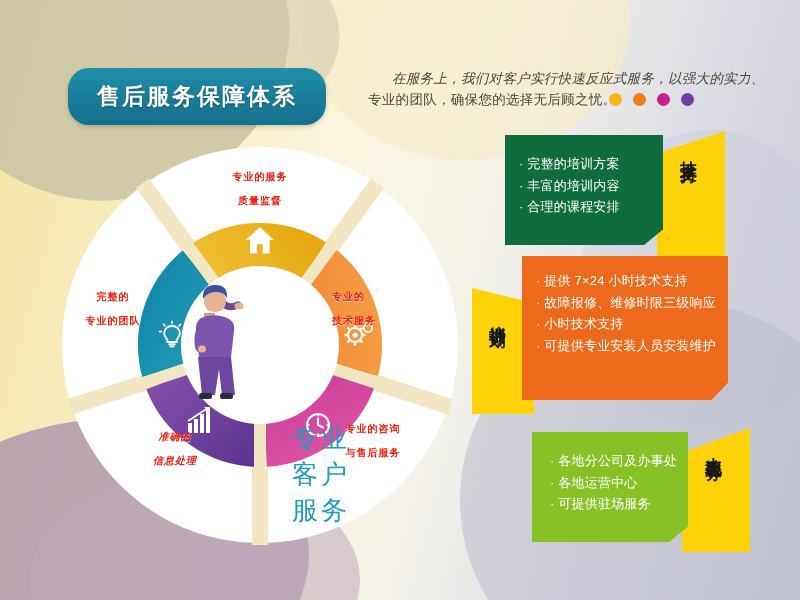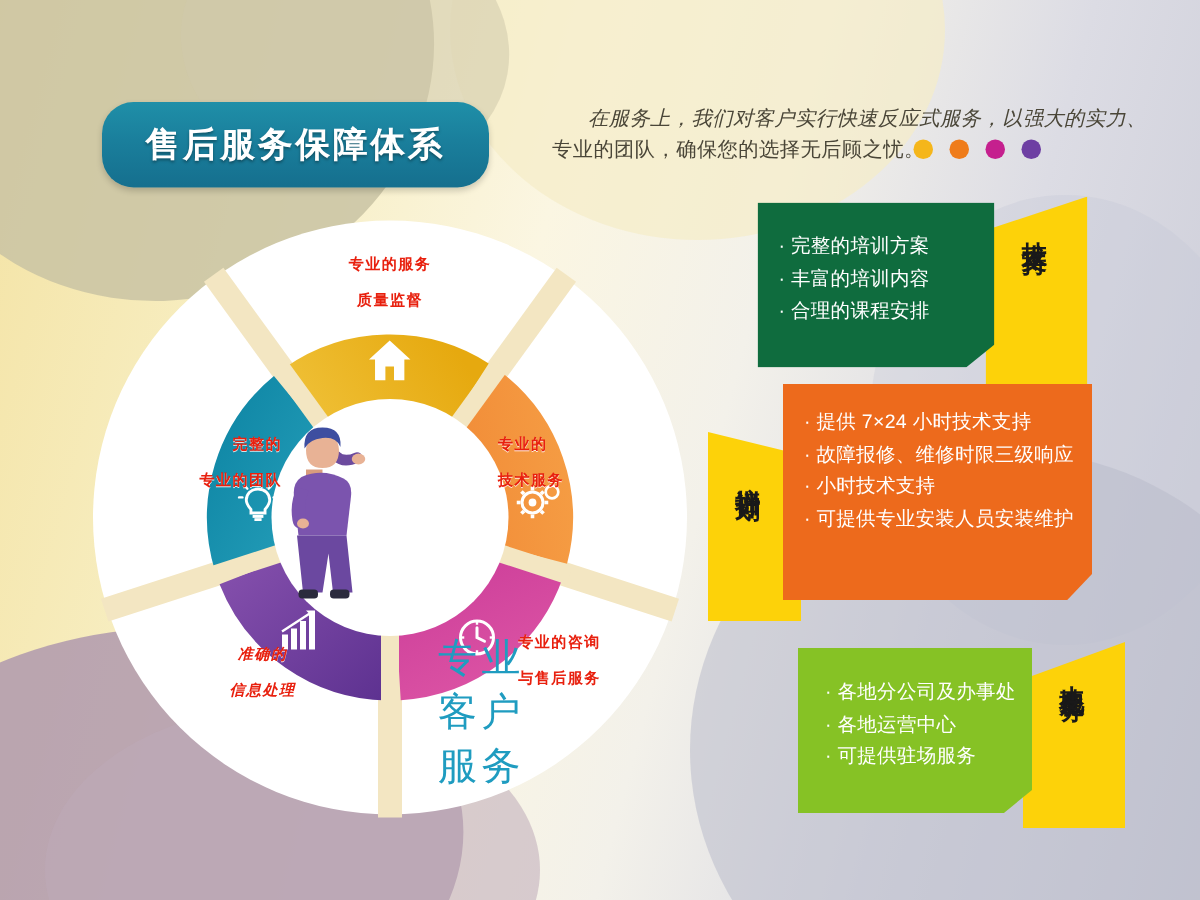--- a/index.html
+++ b/index.html
@@ -45,21 +45,21 @@
   
   .wheel{position:absolute;left:60px;top:145px;width:400px;height:400px;}
   .wheel svg{display:block;width:400px;height:400px;overflow:visible;}
   .wheel-label{
     position:absolute;color:#e8200e;font-size:10px;font-weight:bold;line-height:24px;
     text-align:center;white-space:nowrap;letter-spacing:1px;
     text-shadow:0 1px 0 rgba(255,255,255,.8);
   }
   .wl-top{left:110px;top:20px;width:180px;}
   .wl-right{left:272px;top:140px;width:150px;text-align:left;}
-  .wl-left{left:-22px;top:140px;width:150px;text-align:right;}
+  .wl-left{left:-22px;top:140px;width:150px;}
   .wl-bl{left:30px;top:280px;width:170px;font-style:italic;}
   .wl-br{left:218px;top:272px;width:190px;}
 
   .center-title{
     position:absolute;left:200px;top:275px;width:122px;
     color:#1f9cc0;font-size:26px;font-weight:normal;line-height:36px;
     text-align:center;letter-spacing:3px;
   }
 
   

